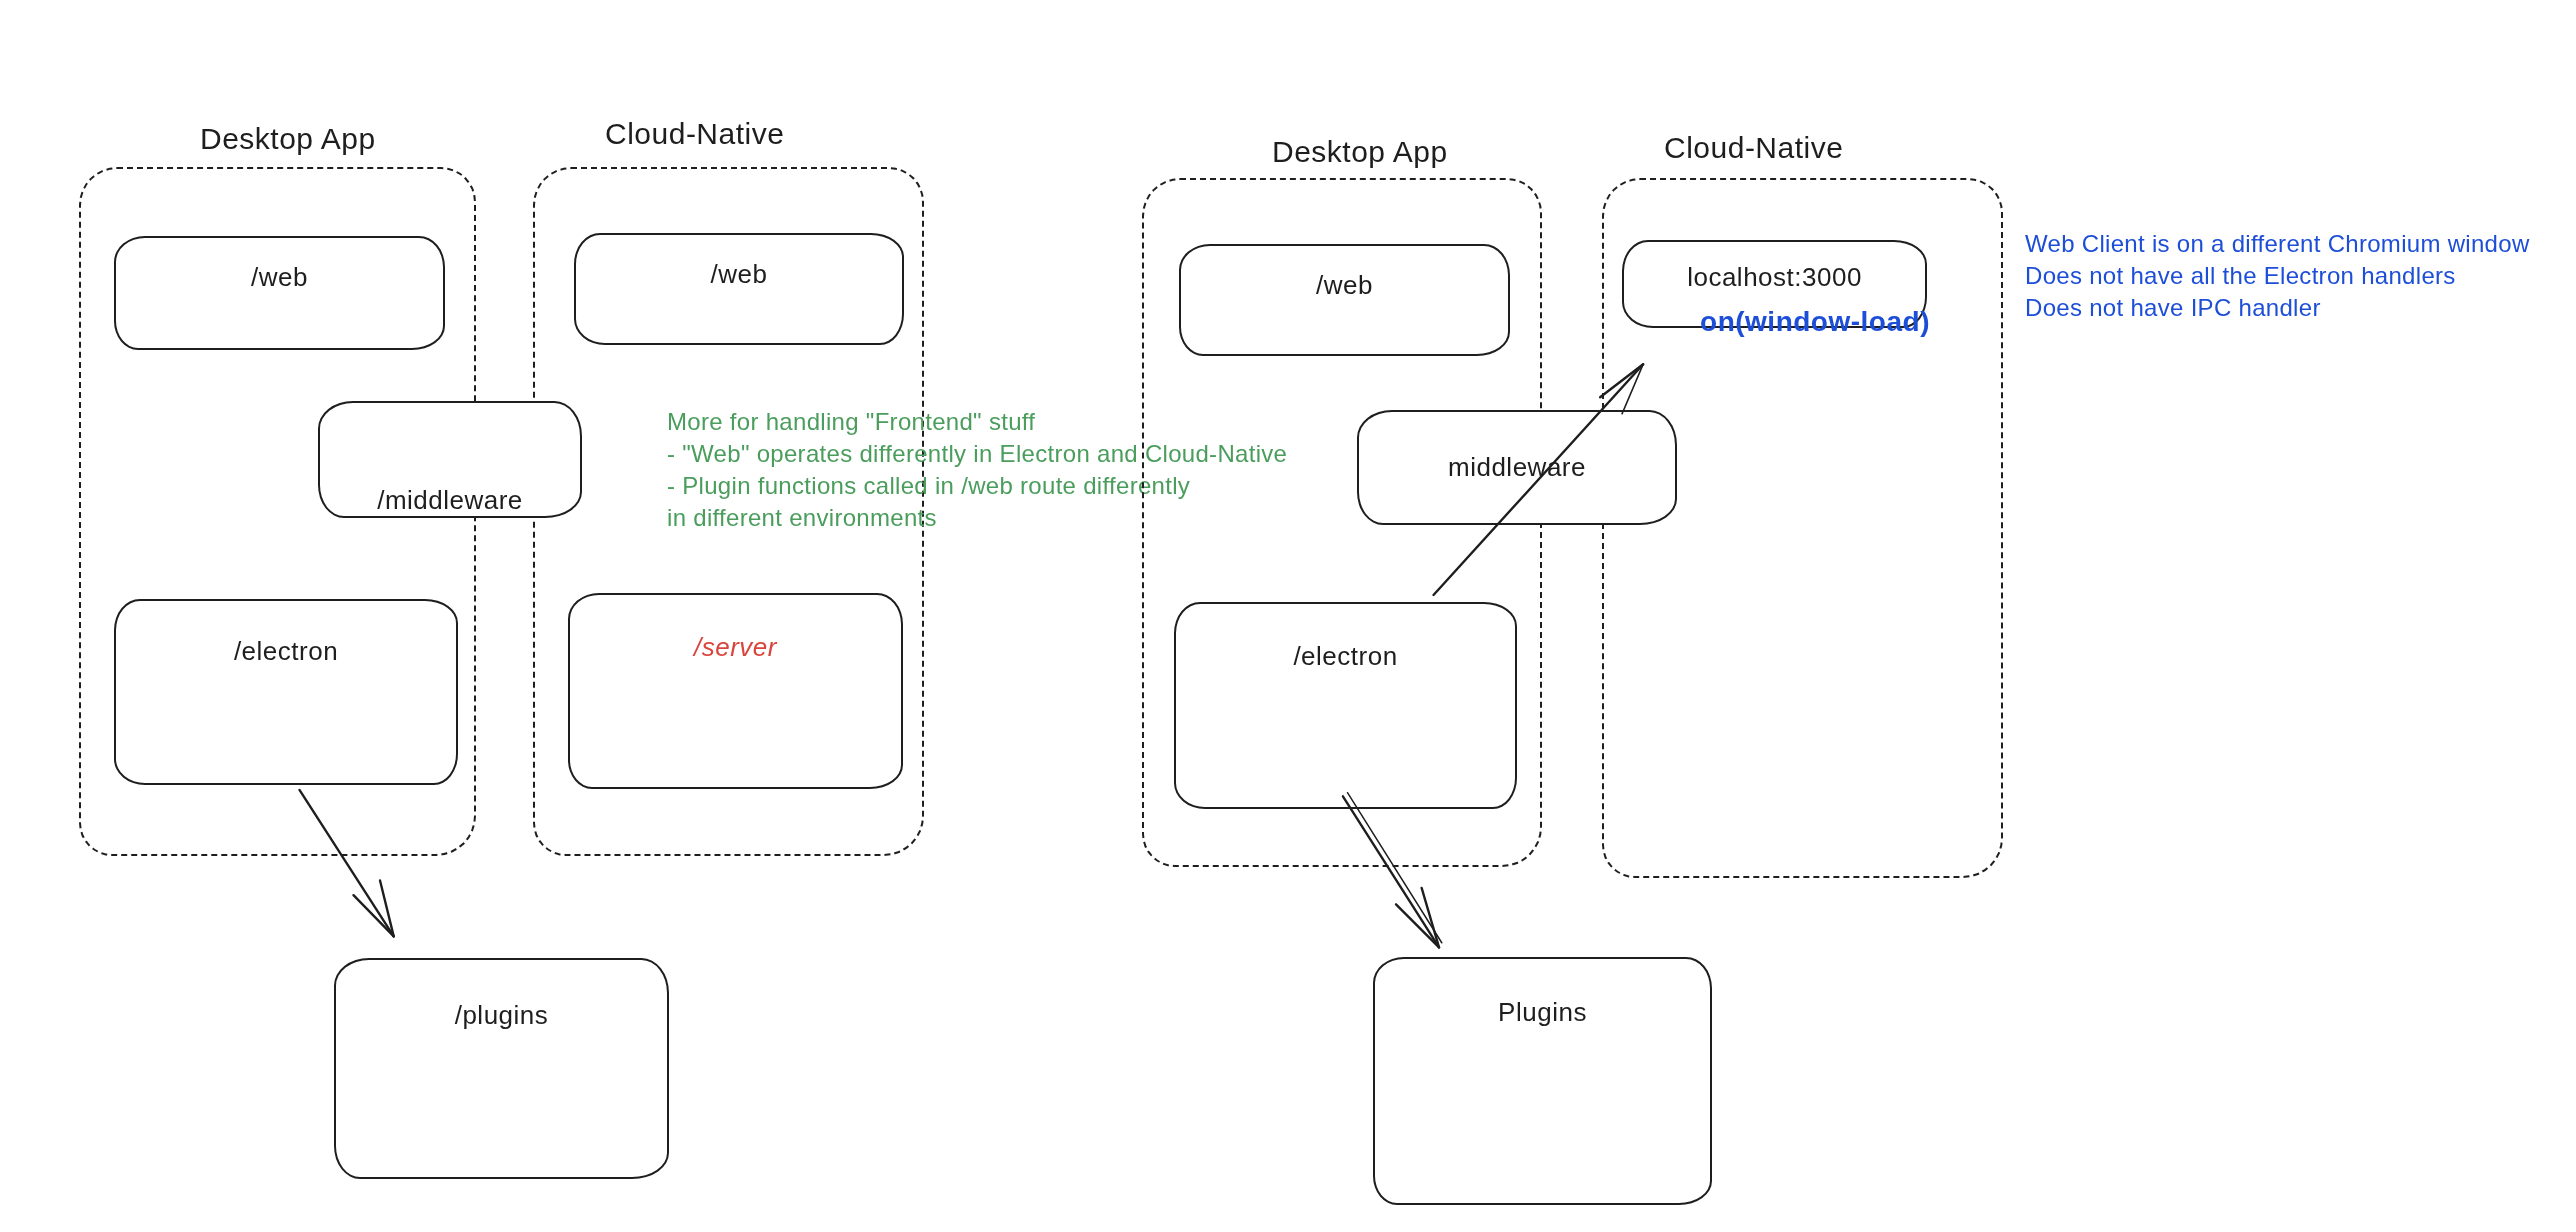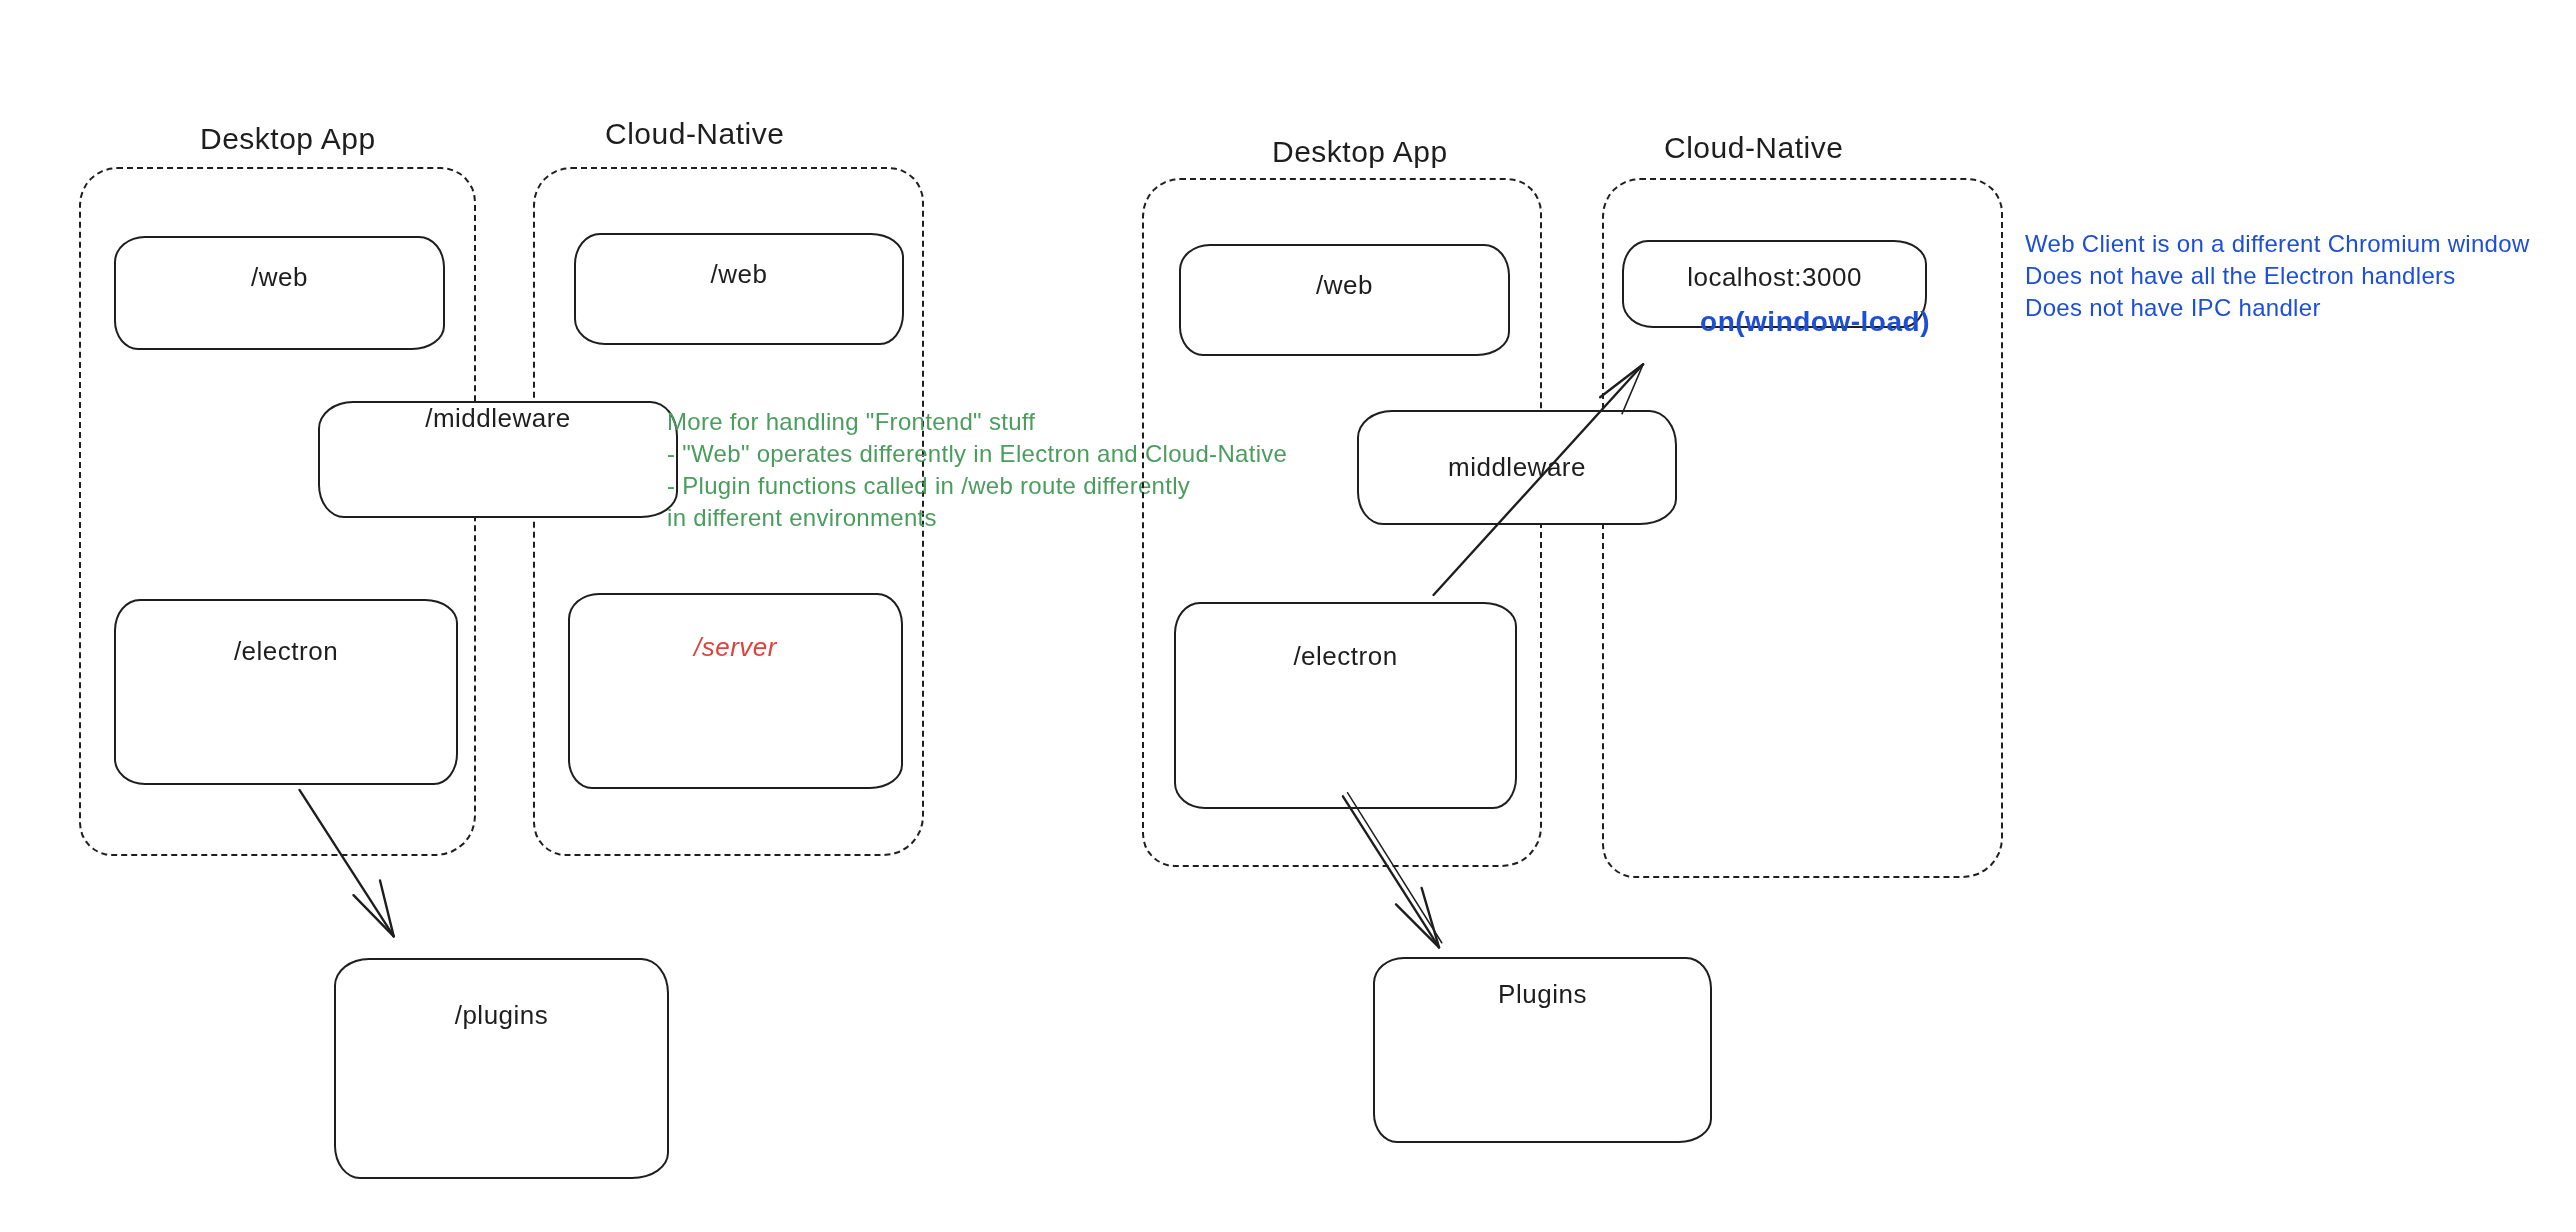--- a/index.html
+++ b/index.html
@@ -71,21 +71,21 @@
   <div class="container" style="left:533px;top:167px;width:387px;height:685px;"></div>
 
   <div class="box sk1" style="left:114px;top:236px;width:331px;height:114px;padding-top:24px;">
     <span class="box-label">/web</span>
   </div>
 
   <div class="box sk2" style="left:574px;top:233px;width:330px;height:112px;padding-top:24px;">
     <span class="box-label">/web</span>
   </div>
 
-  <div class="box sk3" style="left:318px;top:401px;width:360px;height:117px;justify-content:flex-start;">
+  <div class="box sk3" style="left:318px;top:401px;width:264px;height:117px;justify-content:flex-end;">
     <span class="box-label">/middleware</span>
   </div>
 
   <div class="note" style="left:667px;top:406px;color:#4a9d5c;">
     <div>More for handling "Frontend" stuff</div>
     <div>- "Web" operates differently in Electron and Cloud-Native</div>
     <div>- Plugin functions called in /web route differently</div>
     <div>in different environments</div>
   </div>
 
@@ -123,21 +123,21 @@
   </div>
 
   <div class="box sk3" style="left:1357px;top:410px;width:320px;height:115px;justify-content:center;">
     <span class="box-label">middleware</span>
   </div>
 
   <div class="box sk2" style="left:1174px;top:602px;width:343px;height:207px;padding-top:37px;">
     <span class="box-label">/electron</span>
   </div>
 
-  <div class="box sk1" style="left:1373px;top:957px;width:339px;height:186px;padding-top:20px;">
+  <div class="box sk1" style="left:1373px;top:957px;width:339px;height:248px;padding-top:38px;">
     <span class="box-label">Plugins</span>
   </div>
 
   <svg class="arrows" viewBox="0 0 2814 1346">
 
     <g>
       <path d="M 327 863 L 430 1023"></path>
       <path d="M 430 1023 L 386 978"></path>
       <path d="M 430 1023 L 415 962"></path>
     </g>

